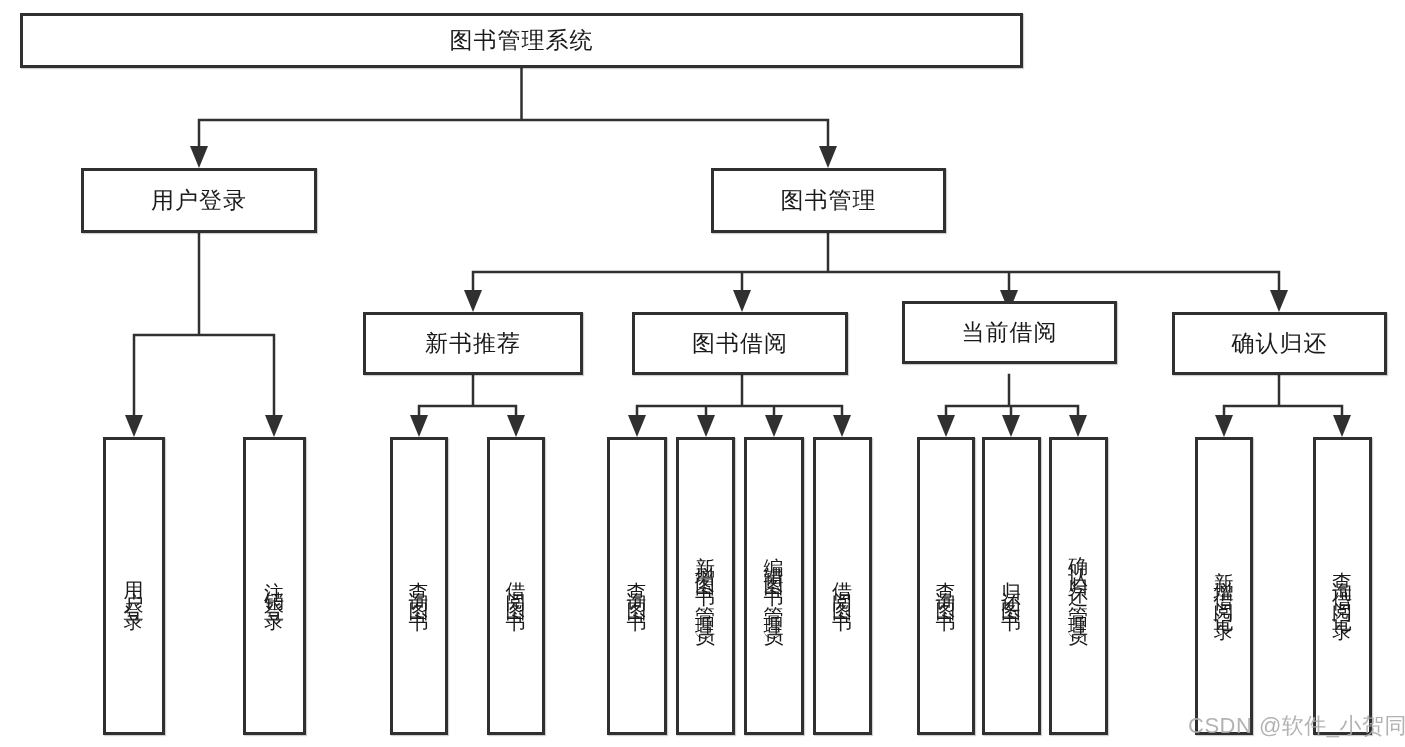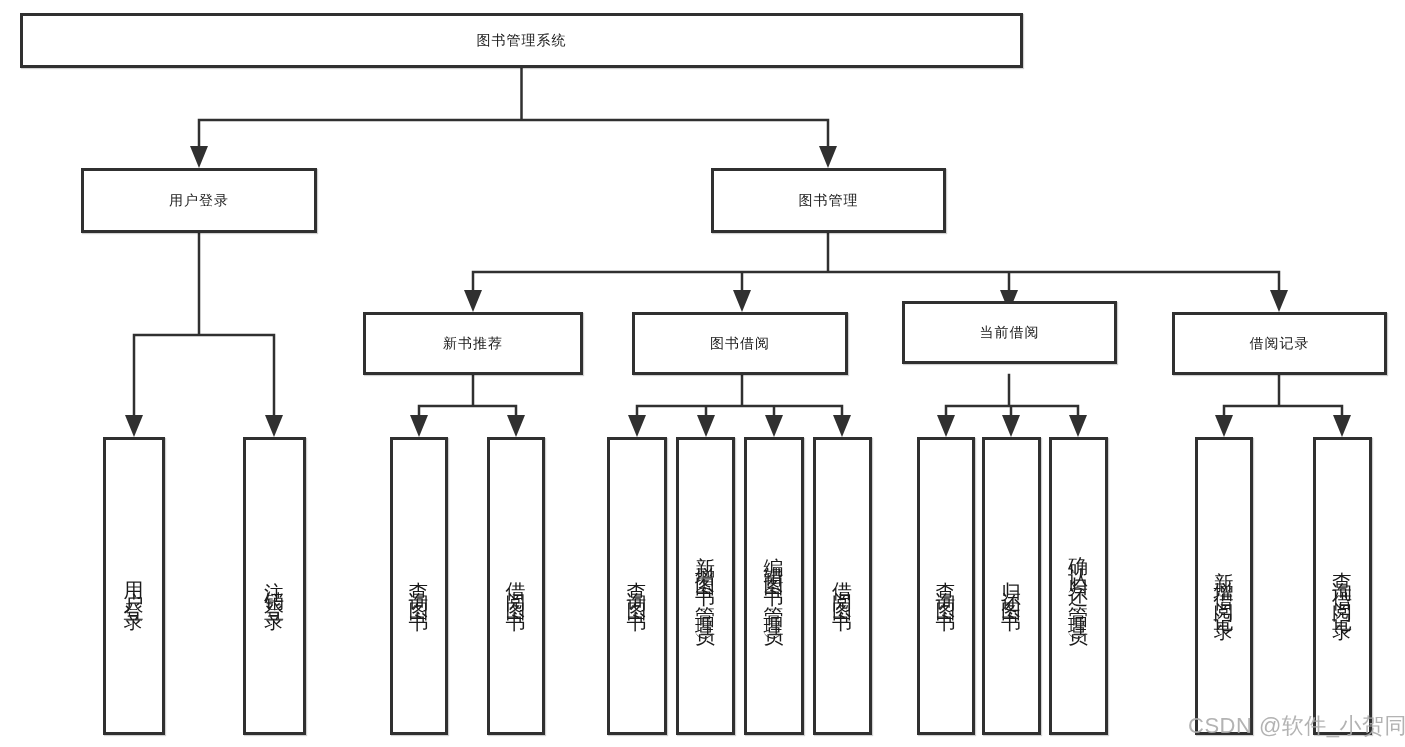--- a/index.html
+++ b/index.html
@@ -22,21 +22,21 @@
     box-sizing: border-box;
     background: #ffffff;
     border: 3px solid #303030;
     box-shadow: 1px 1px 1px rgba(0,0,0,0.18);
     display: flex;
     align-items: center;
     justify-content: center;
     z-index: 2;
   }
   .hbox .label {
-    font-size: 14px;
+    font-size: 23px;
     letter-spacing: 1px;
     white-space: nowrap;
   }
   .vbox .label {
     writing-mode: vertical-rl;
     text-orientation: mixed;
     font-size: 20px;
     line-height: 1;
     letter-spacing: 10px;
     white-space: nowrap;
@@ -119,21 +119,21 @@
   <div class="node hbox" style="left:711px;top:168px;width:235px;height:65px">
     <span class="label">图书管理</span>
   </div>
   <div class="node hbox" style="left:632px;top:312px;width:216px;height:63px">
     <span class="label">图书借阅</span>
   </div>
   <div class="node hbox" style="left:902px;top:301px;width:215px;height:63px">
     <span class="label">当前借阅</span>
   </div>
   <div class="node hbox" style="left:1172px;top:312px;width:215px;height:63px">
-    <span class="label">借阅记录</span>
+    <span class="label">确认归还</span>
   </div>
 
   <div class="node vbox" style="left:103px;top:437px;width:62px;height:298px">
     <span class="label">用户登录</span>
   </div>
   <div class="node vbox" style="left:243px;top:437px;width:63px;height:298px">
     <span class="label">注销登录</span>
   </div>
 
   <div class="node vbox" style="left:390px;top:437px;width:58px;height:298px">

